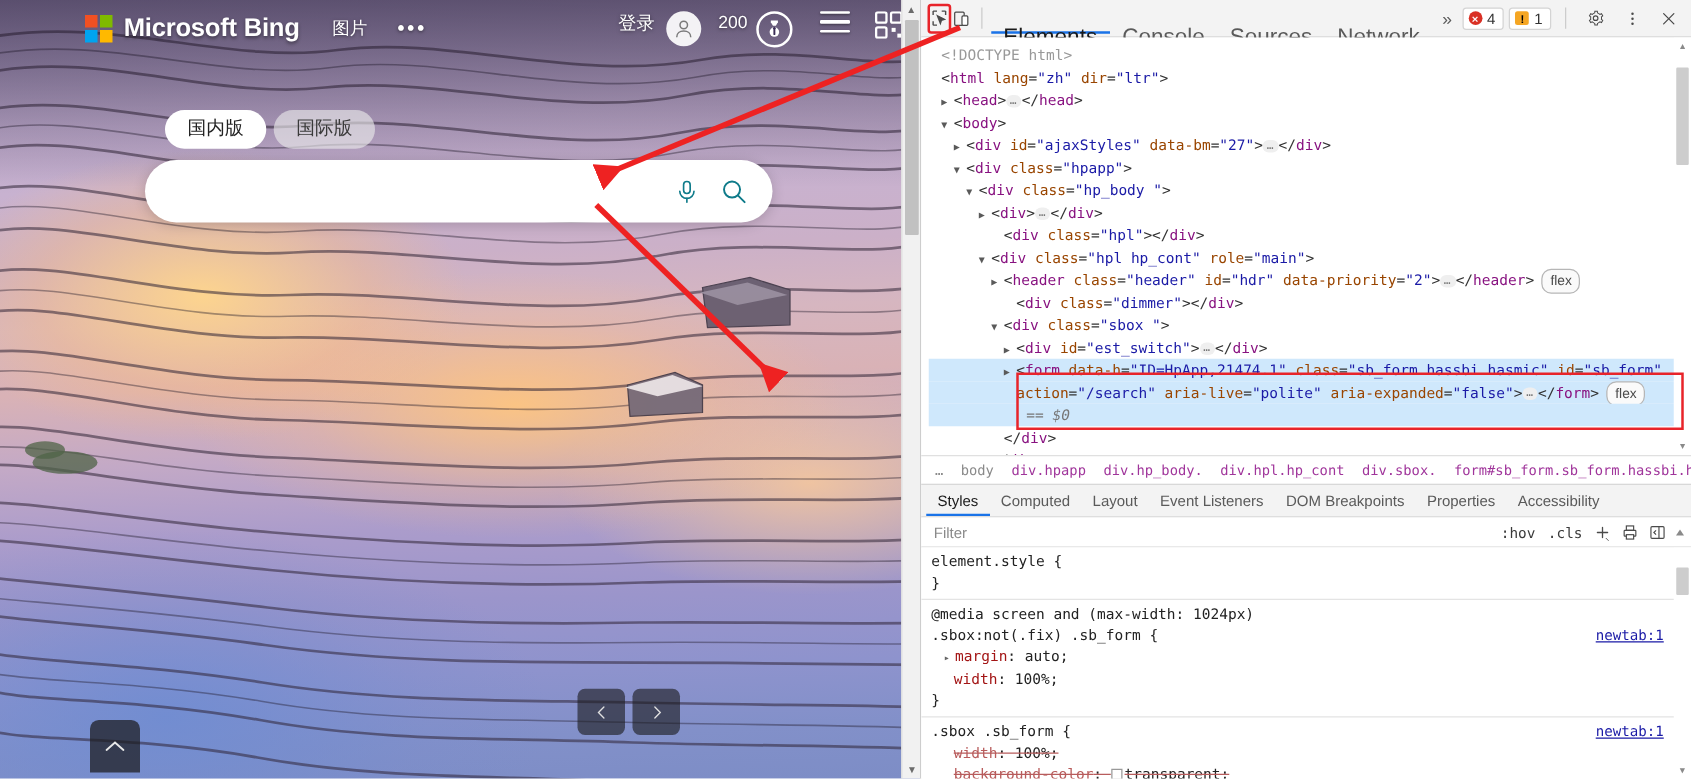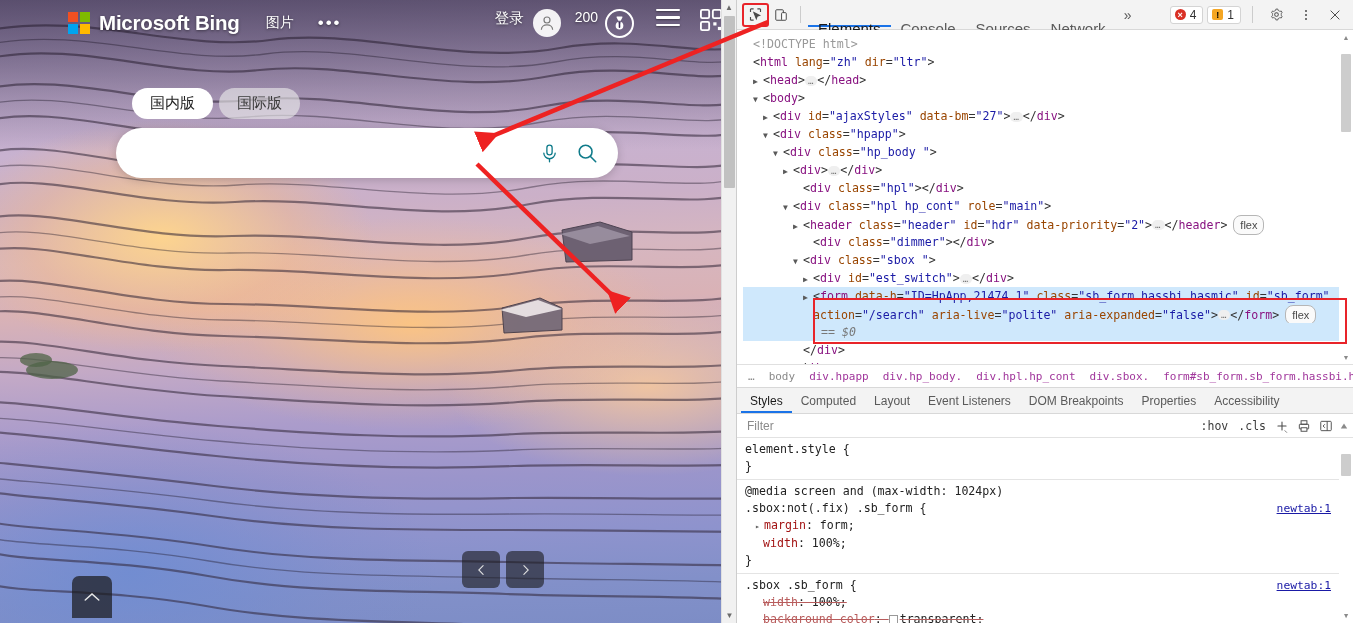--- a/index.html
+++ b/index.html
@@ -129,21 +129,21 @@
     height: 30px; display: flex; align-items: center; gap: 0; padding: 0 6px;
     border-bottom: 1px solid #d8d8d8; background: #f3f3f3; flex: 0 0 30px;
   }
   .dt-tool-btn {
     width: 25px; height: 22px; display: flex; align-items: center; justify-content: center;
     background: none; border: none; cursor: pointer; color: #5a5a5a; border-radius: 2px;
   }
   #inspect-btn { outline: 2px solid #e8242a; outline-offset: -1px; }
   .dt-sep { width: 1px; height: 17px; background: #ccc; margin: 0 7px; }
   .dt-tab {
-    font-size: 15px; color: #5a5a5a; padding: 11px 10px; height: 24px; line-height: 30px;
+    font-size: 18px; color: #5a5a5a; padding: 11px 10px; height: 24px; line-height: 30px;
     cursor: pointer; white-space: nowrap; border: none; background: none;
     font-family: "Liberation Sans", sans-serif;
   }
   .dt-tab.active { color: #1a1a1a; box-shadow: inset 0 -2px 0 #1a73e8; }
   #dt-more-tabs { color: #5a5a5a; font-size: 14px; padding: 0 8px; cursor: pointer; }
   #dt-toolbar-right { margin-left: auto; display: flex; align-items: center; gap: 4px; }
   .dt-badge {
     display: flex; align-items: center; gap: 4px; font-size: 12px; color: #333;
     border: 1px solid #d4d4d4; border-radius: 3px; padding: 1px 6px 1px 4px; background: #fff; cursor: pointer;
   }
@@ -545,21 +545,21 @@
     <div id="css-rules">
       <div id="css-rules-body">
           <div class="rule-block">
             <div class="rule-line"><span class="sel">element.style {</span></div>
             <div class="rule-line"><span class="sel">}</span></div>
           </div>
           <div class="rule-block">
             <span class="origin" style="top: 20px;">newtab:1</span>
             <div class="rule-line"><span class="media">@media screen and (max-width: 1024px)</span></div>
             <div class="rule-line"><span class="sel">.sbox:not(.fix) .sb_form {</span></div>
-            <div class="rule-line ind" style="padding-left: 18px;"><span class="expander">▸</span><span class="prop">margin</span><span class="pval">: form;</span></div>
+            <div class="rule-line ind" style="padding-left: 18px;"><span class="expander">▸</span><span class="prop">margin</span><span class="pval">: auto;</span></div>
             <div class="rule-line ind"><span class="prop">width</span><span class="pval">: 100%;</span></div>
             <div class="rule-line"><span class="sel">}</span></div>
           </div>
           <div class="rule-block">
             <span class="origin" style="top: 3px;">newtab:1</span>
             <div class="rule-line"><span class="sel">.sbox .sb_form {</span></div>
             <div class="rule-line ind strike"><span class="prop">width</span><span class="pval">: 100%;</span></div>
             <div class="rule-line ind strike"><span class="prop">background-color</span><span class="pval">: <span class="swatch"></span>transparent;</span></div>
           </div>
         </div>

